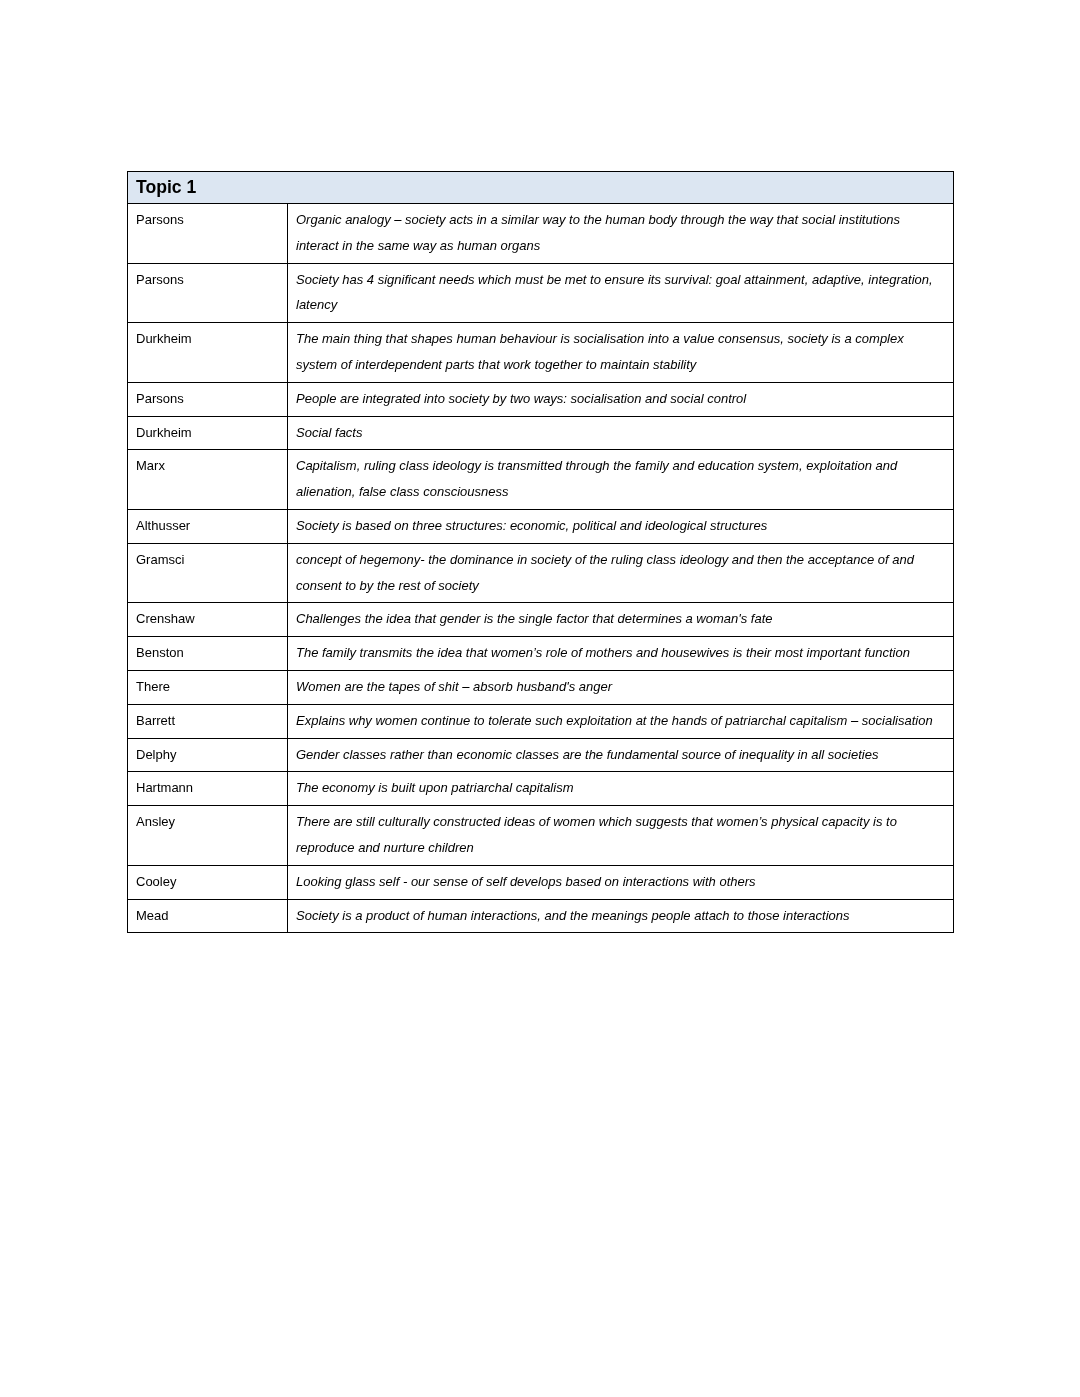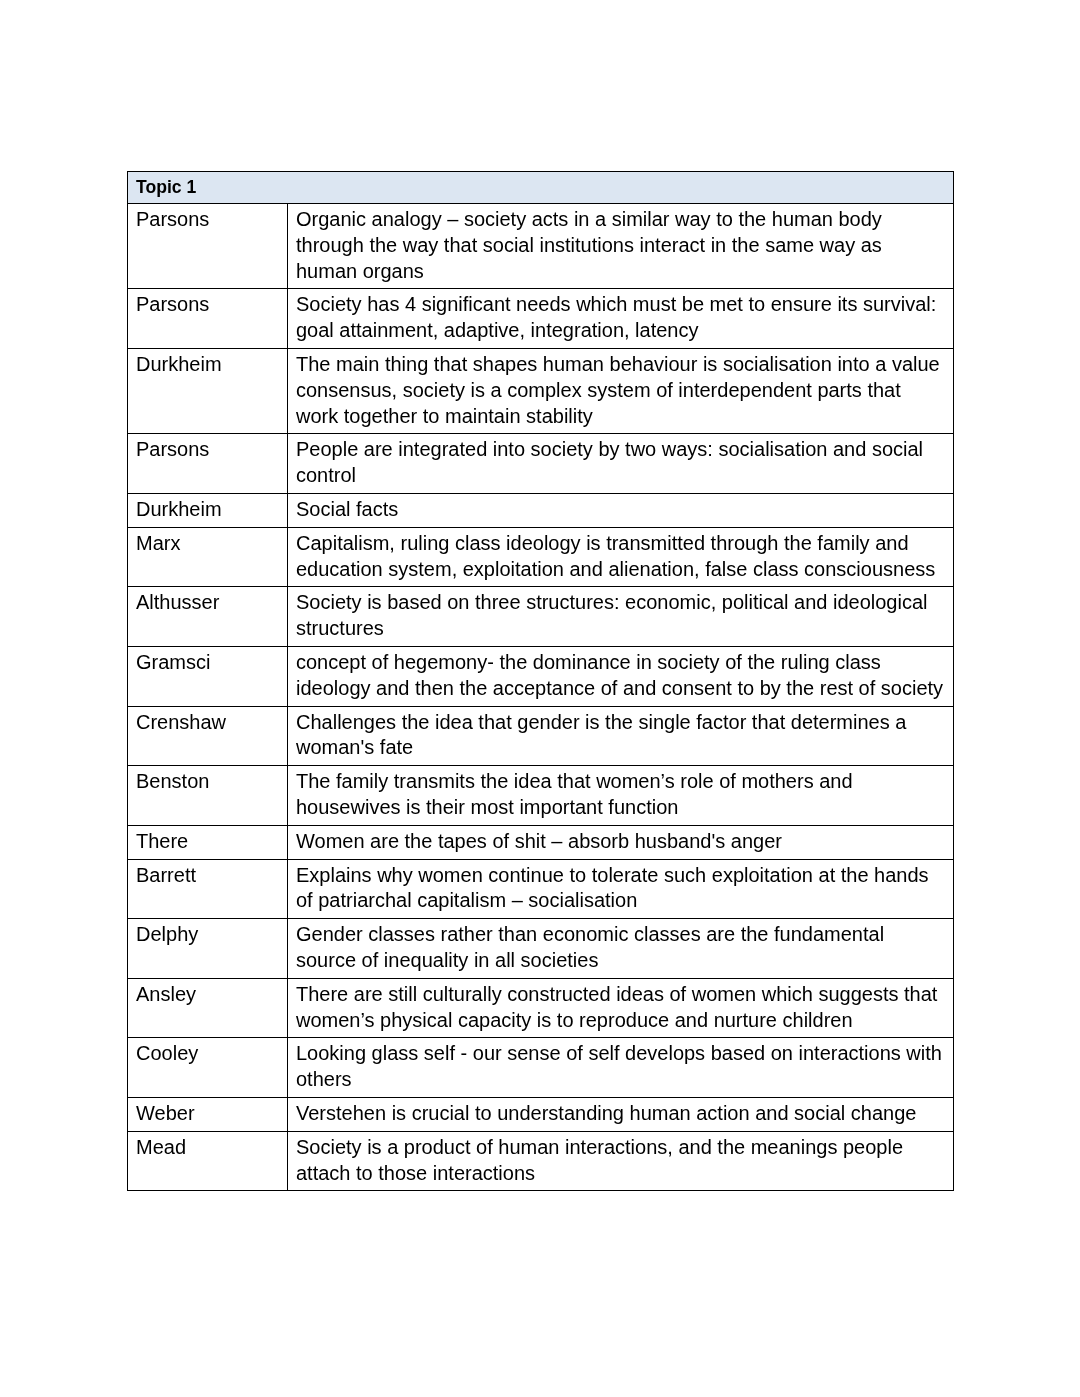--- a/index.html
+++ b/index.html
@@ -34,37 +34,38 @@
     border: 1px solid #000000;
   }
   table.knowledge-table col.col-theorist { width: 160px; }
   table.knowledge-table col.col-detail { width: 666px; }
 
   table.knowledge-table th,
   table.knowledge-table td {
     border: 1px solid #000000;
     vertical-align: top;
     padding: 3px 7px 4px 8px;
-    font-size: 20px;
+    font-size: 13px;
     line-height: 25.8px;
     font-weight: normal;
     text-align: left;
   }
   table.knowledge-table thead th.topic-header {
     background: #dce6f2;
     font-weight: bold;
     font-size: 17.6px;
     line-height: 25px;
     padding: 3px 7px 3px 8px;
   }
   td.theorist-cell {
     white-space: nowrap;
   }
   td.detail-cell {
     padding-right: 4px;
+    font-style: italic;
   }
 </style>
 </head>
 <body>
 
 <div class="page">
   <div class="table-wrap">
     <table class="knowledge-table">
       <colgroup>
         <col class="col-theorist">
@@ -122,30 +123,30 @@
           </tr>
           <tr>
             <td class="theorist-cell">Barrett</td>
             <td class="detail-cell">Explains why women continue to tolerate such exploitation at the hands of patriarchal capitalism – socialisation</td>
           </tr>
           <tr>
             <td class="theorist-cell">Delphy</td>
             <td class="detail-cell">Gender classes rather than economic classes are the fundamental source of inequality in all societies</td>
           </tr>
           <tr>
+            <td class="theorist-cell">Hartmann</td>
+            <td class="detail-cell">The economy is built upon patriarchal capitalism</td>
+          </tr>
+          <tr>
             <td class="theorist-cell">Ansley</td>
             <td class="detail-cell">There are still culturally constructed ideas of women which suggests that women’s physical capacity is to reproduce and nurture children</td>
           </tr>
           <tr>
             <td class="theorist-cell">Cooley</td>
             <td class="detail-cell">Looking glass self - our sense of self develops based on interactions with others</td>
-          </tr>
-          <tr>
-            <td class="theorist-cell">Weber</td>
-            <td class="detail-cell">Verstehen is crucial to understanding human action and social change</td>
           </tr>
           <tr>
             <td class="theorist-cell">Mead</td>
             <td class="detail-cell">Society is a product of human interactions, and the meanings people attach to those interactions</td>
           </tr>
         </tbody>
     </table>
   </div>
 </div>
 

